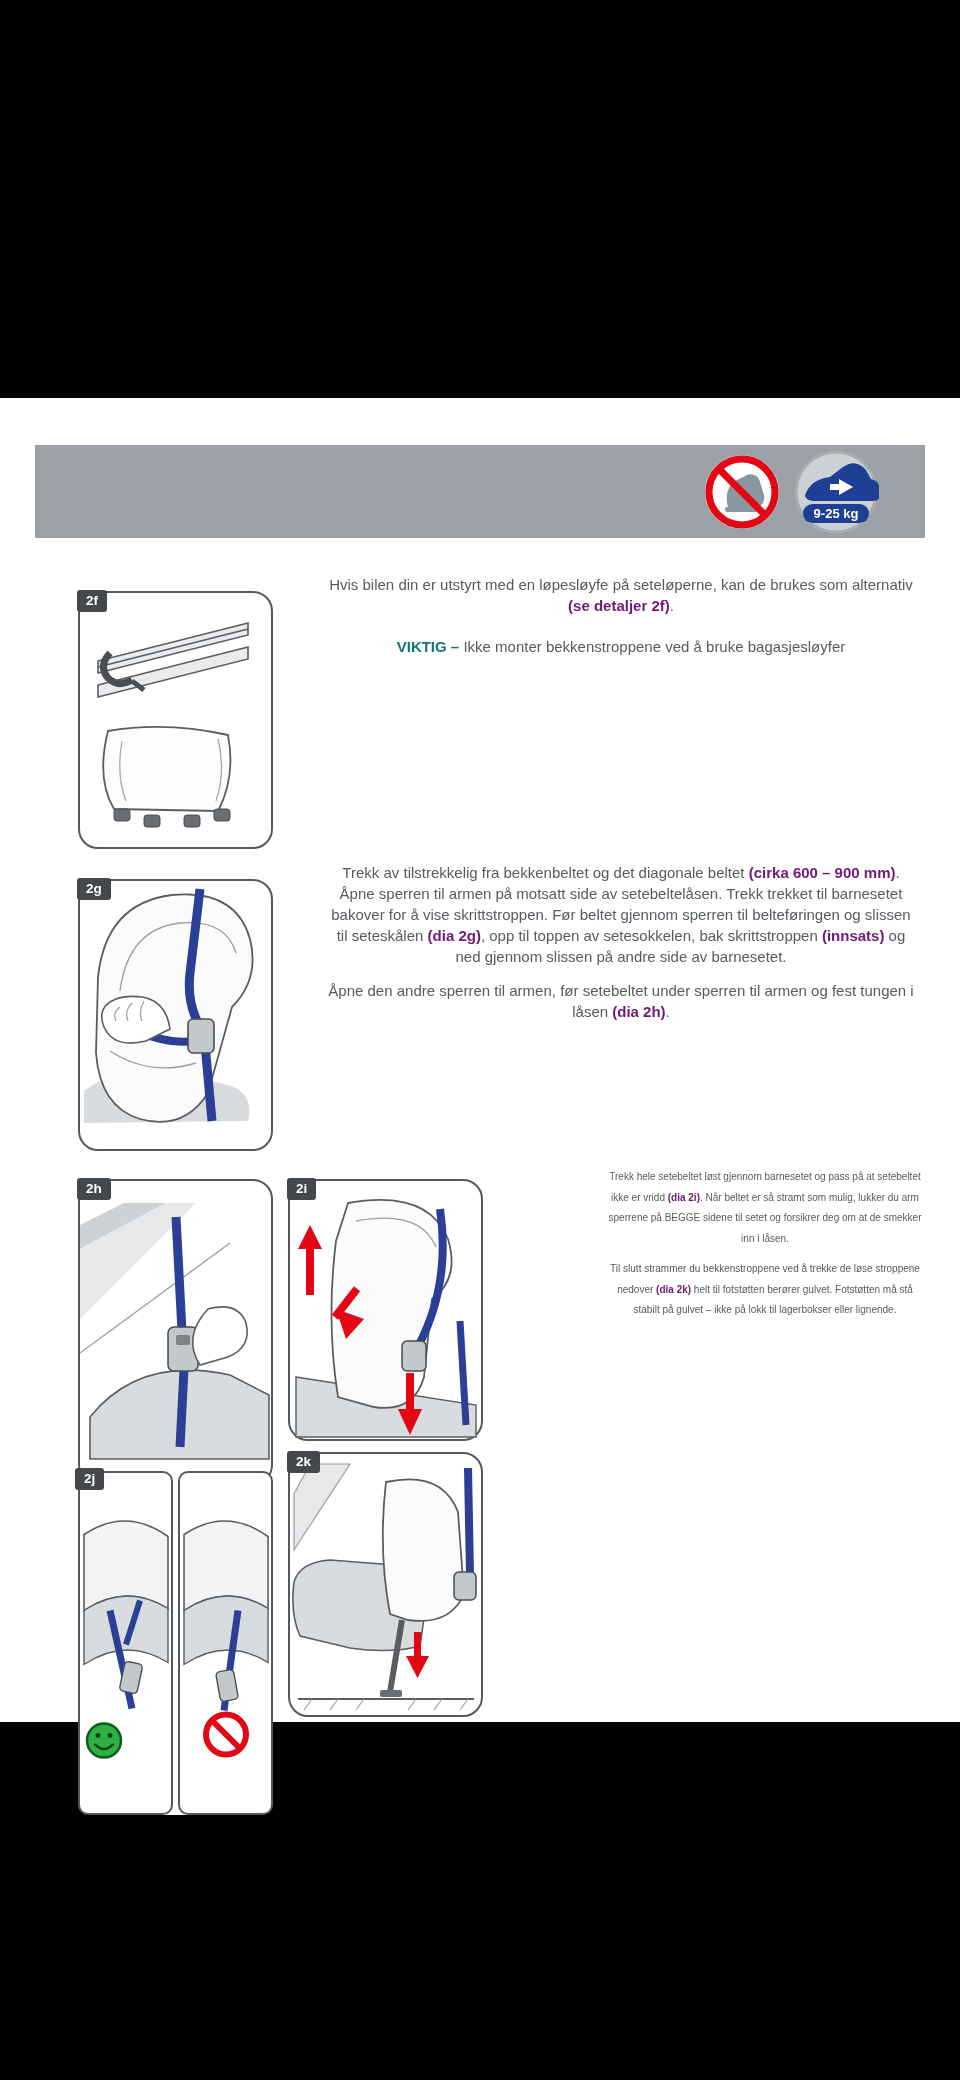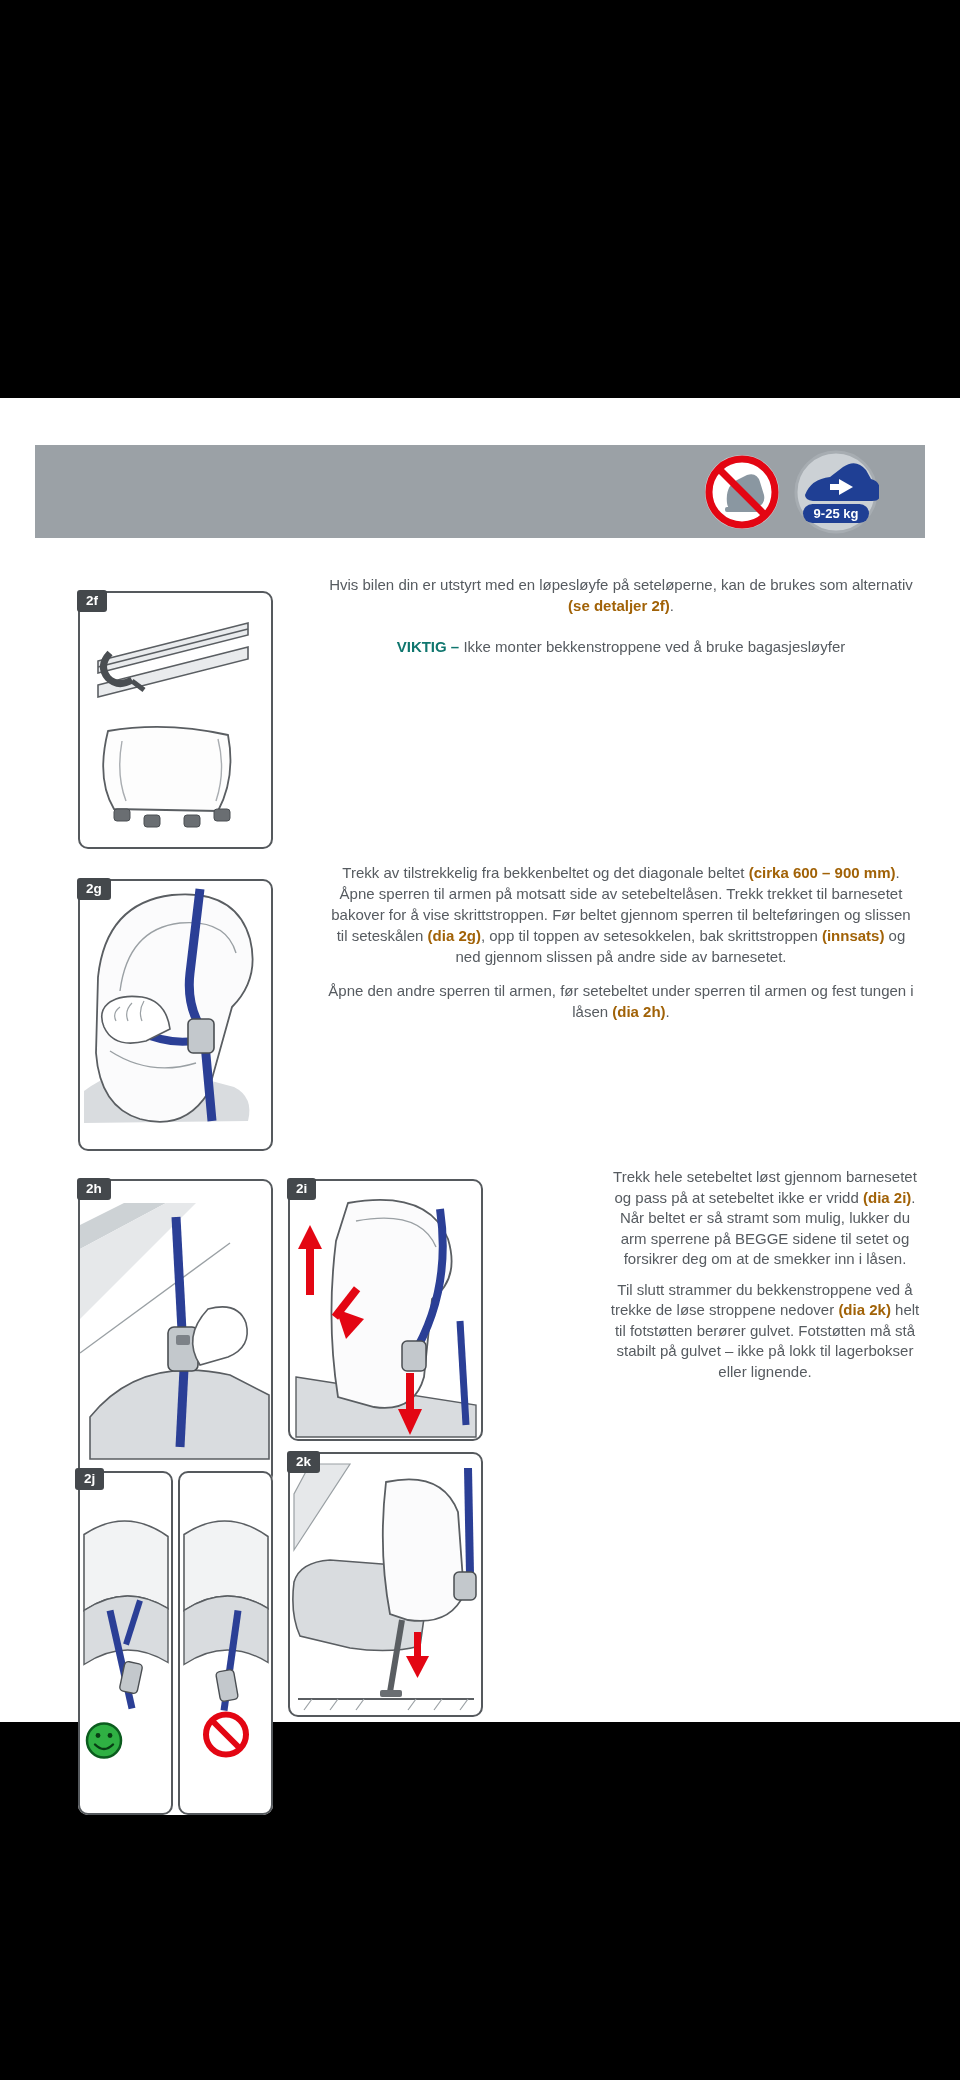--- a/index.html
+++ b/index.html
@@ -10,21 +10,21 @@
   #lb-bottom{top:1722px;height:358px;}
   .page{position:absolute;left:0;top:398px;width:960px;height:1324px;background:#fff;}
 
   
   .header-bar{position:absolute;left:35px;top:47px;width:890px;height:93px;background:#9ba1a6;}
   .badge{position:absolute;}
   #badge-prohibit{left:668px;top:8px;width:78px;height:78px;}
   #badge-weight{left:758px;top:4px;width:86px;height:86px;}
 
   
-  .fig{position:absolute;background:#fff;border:2px solid #55595d;border-radius:10px;box-sizing:border-box;overflow:visible;padding-left:32px;}
+  .fig{position:absolute;background:#fff;border:2px solid #55595d;border-radius:20px;box-sizing:border-box;overflow:visible;padding-left:32px;}
   .fig svg{position:absolute;left:0;top:0;width:100%;height:100%;border-radius:8px;}
   .dlabel{position:absolute;left:-3px;top:-3px;background:#44484c;color:#fff;font-weight:bold;
           font-size:13.5px;padding:3px 9px;border-radius:3px;z-index:3;line-height:1.2;}
   #d2f{left:38px;top:177px;width:195px;height:258px;}
   #d2g{left:38px;top:465px;width:195px;height:272px;}
   #d2h{left:38px;top:765px;width:195px;height:306px;}
   #d2i{left:248px;top:765px;width:195px;height:262px;}
   #d2j{left:38px;top:1057px;width:195px;height:344px;border:none;}
   #d2j .half{position:absolute;top:0;bottom:0;width:95px;border:2px solid #55595d;border-radius:10px;
              box-sizing:border-box;background:#fff;overflow:hidden;}
@@ -32,22 +32,22 @@
   #d2j .half-right{right:0;}
   #d2k{left:248px;top:1038px;width:195px;height:265px;}
 
   
   .tblock{position:absolute;color:#565b60;}
   .tblock p{margin:0 0 13px 0;font-size:15px;line-height:21px;}
   #t2f{left:325px;top:176px;width:592px;}
   #t2f p{margin-bottom:20px;}
   #t2g{left:325px;top:464px;width:592px;}
   #tright{left:608px;top:769px;width:314px;}
-  #tright p{font-size:15px;line-height:20.5px;margin:0 0 10px 0;}
-  .b{font-weight:bold;color:#a16207;}
+  #tright p{font-size:10px;line-height:20.5px;margin:0 0 10px 0;}
+  .b{font-weight:bold;color:#701a75;}
   .red{color:#0f766e;font-weight:bold;}
 
   .inline-prohibition{display:inline-block;width:13px;height:13px;border:2.5px solid #e30613;border-radius:50%;
        position:relative;vertical-align:-3px;margin:0 1px;}
   .inline-prohibition::after{content:"";position:absolute;left:-2px;top:5.2px;width:17px;height:2.6px;
        background:#e30613;transform:rotate(45deg);}
 </style>
 </head>
 <body>
 

